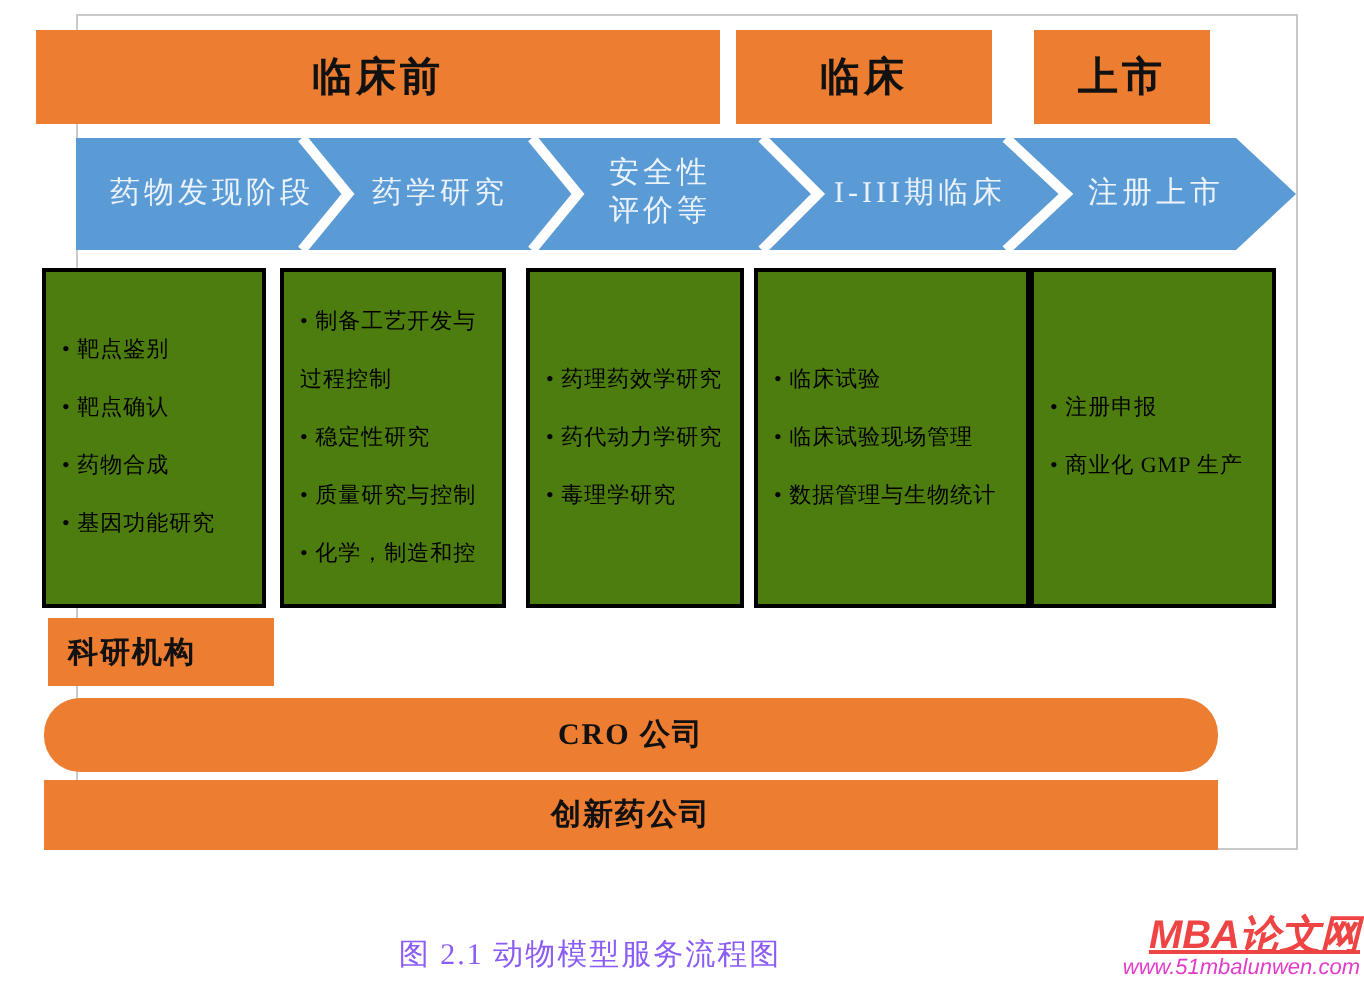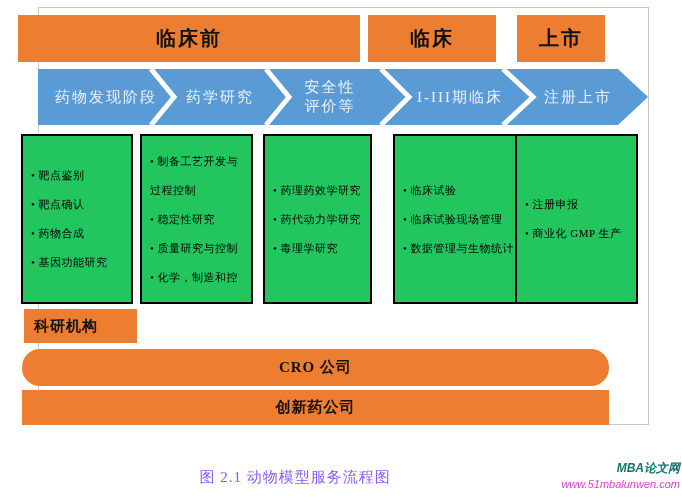--- a/index.html
+++ b/index.html
@@ -28,29 +28,29 @@
     position:absolute; top:69px; height:56px; width:120px;
     color:#eaf2fb; font-size:15px; letter-spacing:2px; line-height:19px;
     display:flex; flex-direction:column; align-items:center; justify-content:center;
     text-align:center;
   }
   .stage-1 { left:46px; }  .stage-2 { left:160px; }
   .stage-3 { left:270px; } .stage-4 { left:400px; }
   .stage-5 { left:518px; }
   
   .dbox {
-    position:absolute; top:134px; height:170px; background:#22c55e;
+    position:absolute; top:134px; height:170px; background:#4d7c0f;
     border:2px solid #000; box-sizing:border-box;
     display:flex; flex-direction:column; justify-content:center;
     padding:4px 5px 4px 8px;
   }
   .dbox-1 { left:21px;  width:112px; }
   .dbox-2 { left:140px; width:113px; }
   .dbox-3 { left:263px; width:109px; }
-  .dbox-4 { left:393px; width:138px;font-family:Liberation Serif, serif; }
+  .dbox-4 { left:377px; width:138px;font-family:Liberation Serif, serif; }
   .dbox-5 { left:515px; width:123px; }
   .ditem {
     font-size:11px; letter-spacing:0.5px; line-height:29px; color:#000;
     white-space:pre-line;
   }
   .ditem::before { content:"•\00a0"; }
   
   .obar {
     position:absolute; background:var(--orange); color:#111;
     display:flex; align-items:center; font-size:15px; font-weight:600;
@@ -61,21 +61,21 @@
   .obar-3 { left:22px; top:390px; width:587px; height:35px; justify-content:center; }
   
   .caption {
     position:absolute; left:0; top:468px; width:590px; text-align:center;
     font-size:15px; color:#8b5cf6; letter-spacing:1px;
   }
   .watermark {
     position:absolute; right:0; top:459px; width:160px; text-align:right;
     font-family:"Liberation Sans", sans-serif; font-style:italic; padding-right:2px;
   }
-  .wm-name { font-size:12px; font-weight:bold; color:#0f766e; line-height:19px; }
+  .wm-name { font-size:20px; font-weight:bold; color:#ef4444; line-height:19px;text-decoration:underline; }
   .wm-url  { font-size:11px; color:var(--watermark_pink); line-height:13px; }
 </style>
 </head>
 <body>
 
 <div class="canvas">
 
   <div class="frame"></div>
 
   <div class="pbar pbar-1">临床前</div>

